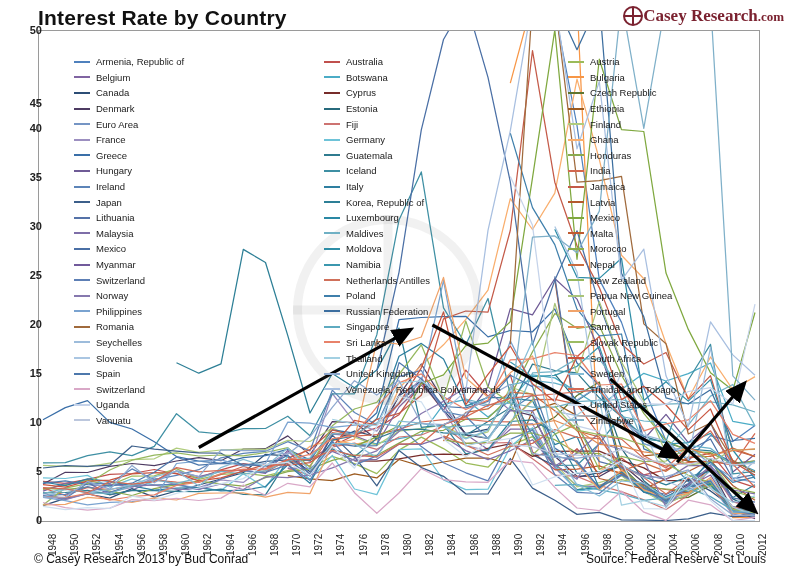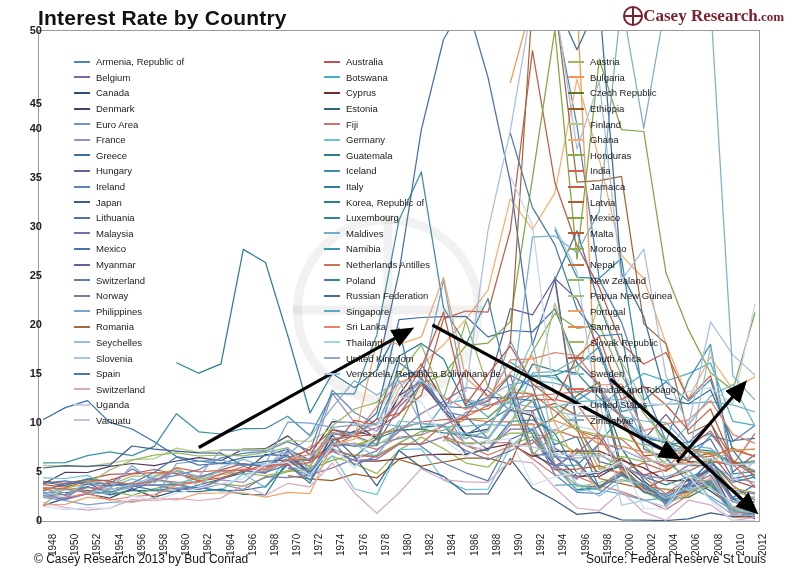--- a/index.html
+++ b/index.html
@@ -452,20 +452,24 @@
           </div>
           <div class="legend-item">
             <span class="legend-swatch" style="background: rgb(42, 136, 164);"></span>
             <span class="legend-label">Luxembourg</span>
           </div>
           <div class="legend-item">
             <span class="legend-swatch" style="background: rgb(111, 176, 196);"></span>
             <span class="legend-label">Maldives</span>
           </div>
           <div class="legend-item">
+            <span class="legend-swatch" style="background: rgb(46, 141, 166);"></span>
+            <span class="legend-label">Moldova</span>
+          </div>
+          <div class="legend-item">
             <span class="legend-swatch" style="background: rgb(59, 151, 174);"></span>
             <span class="legend-label">Namibia</span>
           </div>
           <div class="legend-item">
             <span class="legend-swatch" style="background: rgb(208, 112, 90);"></span>
             <span class="legend-label">Netherlands Antilles</span>
           </div>
           <div class="legend-item">
             <span class="legend-swatch" style="background: rgb(63, 127, 171);"></span>
             <span class="legend-label">Poland</span>

